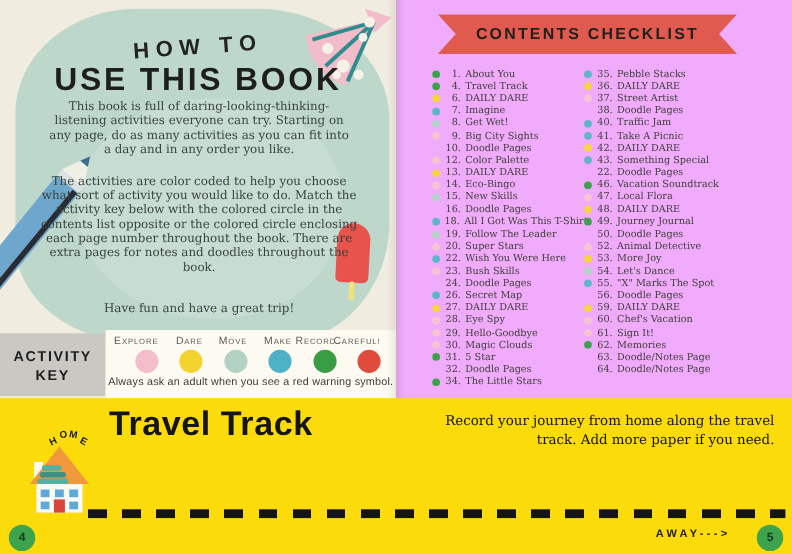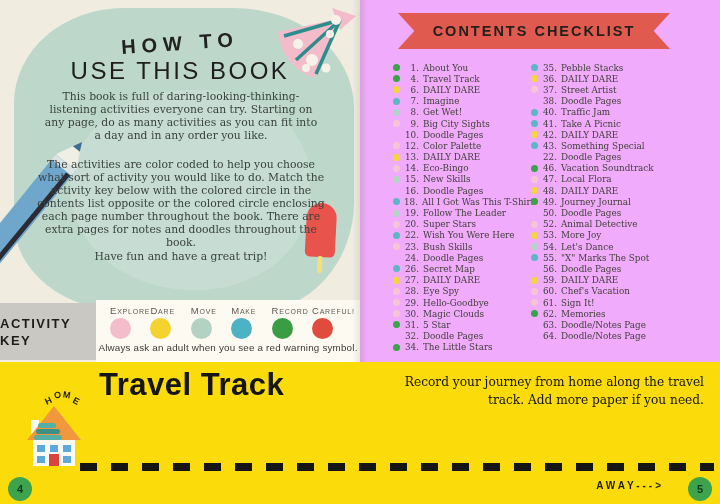--- a/index.html
+++ b/index.html
@@ -11,39 +11,39 @@
   
   .left-page{ position:absolute; left:0; top:0; width:360px; height:363px; background:#F0ECDF; }
   .blob{ position:absolute; left:14px; top:8px; width:340px; height:304px; background:#BED7CB;
          border-radius:110px 120px 100px 115px / 95px 100px 110px 90px; }
   .blob-light{ position:absolute; left:70px; top:90px; width:240px; height:200px;
          background:rgba(255,255,255,0.14); border-radius:50% 45% 48% 52%; }
   .howto{ position:absolute; left:0; top:32px; width:360px; text-align:center;
           font-size:20px; font-weight:bold; letter-spacing:6px; color:#222;
           transform:rotate(-4deg); }
   .usethisbook{ position:absolute; left:0; top:57px; width:360px; text-align:center;
-          font-size:24px; font-weight:normal; letter-spacing:2.5px; color:#1e1e1e; }
+          font-size:29px; font-weight:bold; letter-spacing:2.5px; color:#1e1e1e; }
   .lp-para{ position:absolute; text-align:center; font-family:"DejaVu Serif", serif;
           font-size:10.8px; line-height:13px; color:#39423e; }
   .p1{ left:40px; top:90px; width:282px; }
   .p2{ left:34px; top:158px; width:294px; }
-  .p3{ left:40px; top:250px; width:282px; }
+  .p3{ left:40px; top:274px; width:282px; }
   .pencil-svg{ position:absolute; left:-8px; top:132px; }
   .shell-svg{ position:absolute; left:266px; top:6px; }
   .popsicle{ position:absolute; left:306px; top:203px; width:30px; height:54px;
           background:#E8544B; border-radius:15px 15px 5px 5px; transform:rotate(3deg); }
   .pop-stick{ position:absolute; left:13px; top:53px; width:5px; height:17px;
           background:#EFE27A; border-radius:2px; }
   
   .key-gray{ position:absolute; left:0; top:303px; width:96px; height:57px; background:#C9C8C2;
-          display:flex; flex-direction:column; justify-content:center;
+          display:flex; flex-direction:column; align-items:center; justify-content:center;
           font-weight:bold; font-size:13px; letter-spacing:1.5px; color:#1d1d1d; line-height:17px; }
   .key-white{ position:absolute; left:96px; top:300px; width:264px; height:62px; background:#FDFAF1; }
   .key-items{ display:flex; justify-content:space-between; padding:5px 14px 0 14px; }
-  .key-item{ display:flex; flex-direction:column; align-items:flex-start; width:34px; }
+  .key-item{ display:flex; flex-direction:column; align-items:flex-end; width:34px; }
   .key-label{ font-size:7px; letter-spacing:0.8px; color:#5c5a55; text-transform:uppercase; }
   .key-label::first-letter{ font-size:9.5px; }
   .key-circle{ width:21px; height:21px; border-radius:50%; margin-top:2px; }
   .key-caption{ text-align:center; font-size:9.8px; color:#3c3a36; margin-top:3px; letter-spacing:0.2px; }
   
   .right-page{ position:absolute; left:360px; top:0; width:360px; height:363px; background:#f0abfc; }
   .banner{ position:absolute; left:38px; top:13px; width:272px; height:36px; background:#E15A50;
           clip-path:polygon(0 0, 100% 0, 94% 50%, 100% 100%, 0 100%, 6% 50%);
           filter:drop-shadow(3px 3px 0 rgba(120,110,90,0.25));
           text-align:center; line-height:36px; font-size:14.5px; font-weight:bold;

